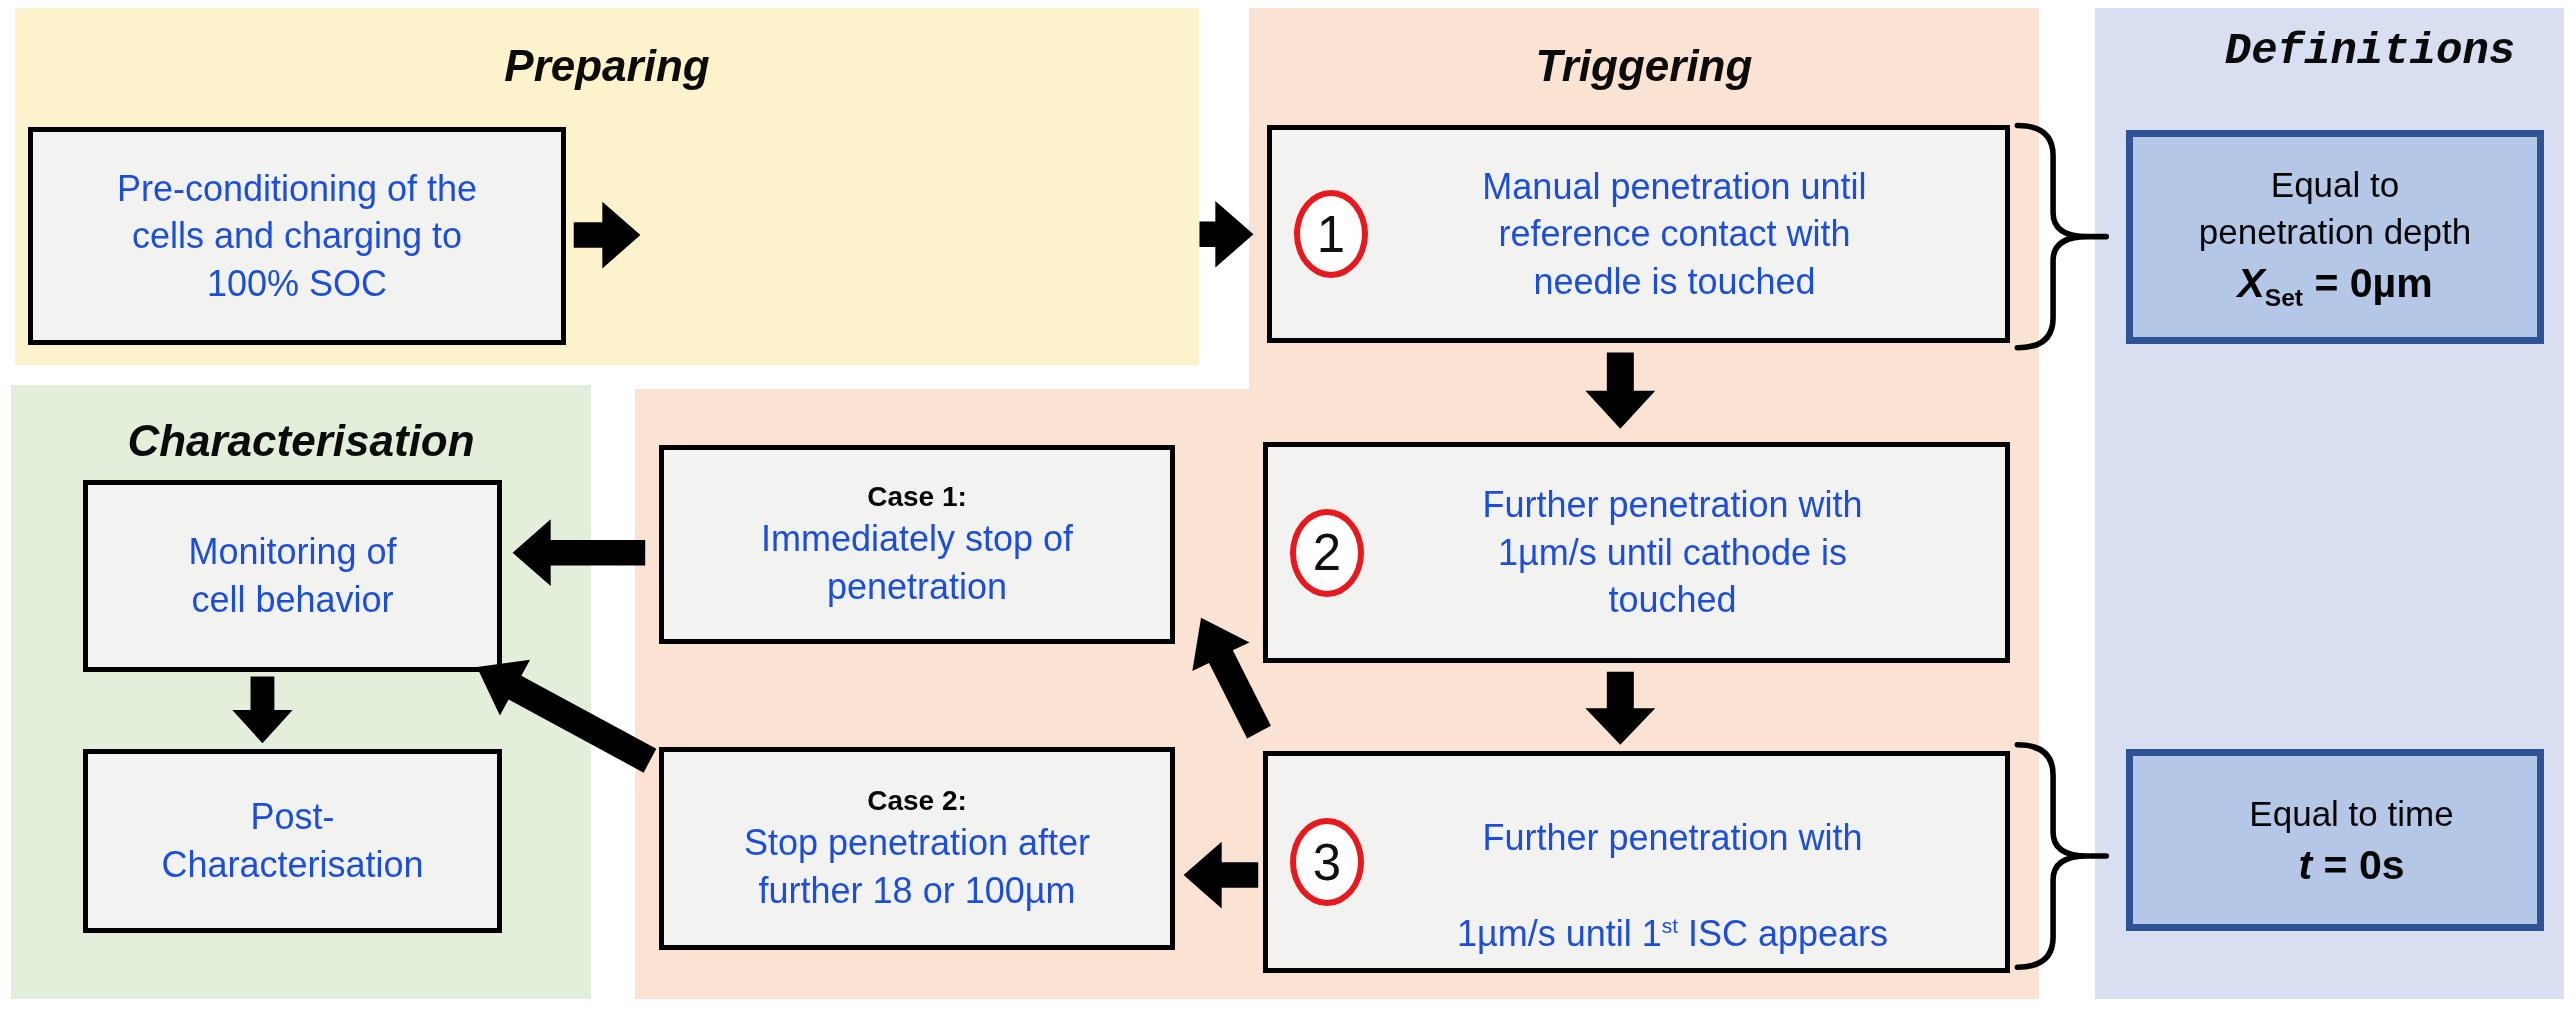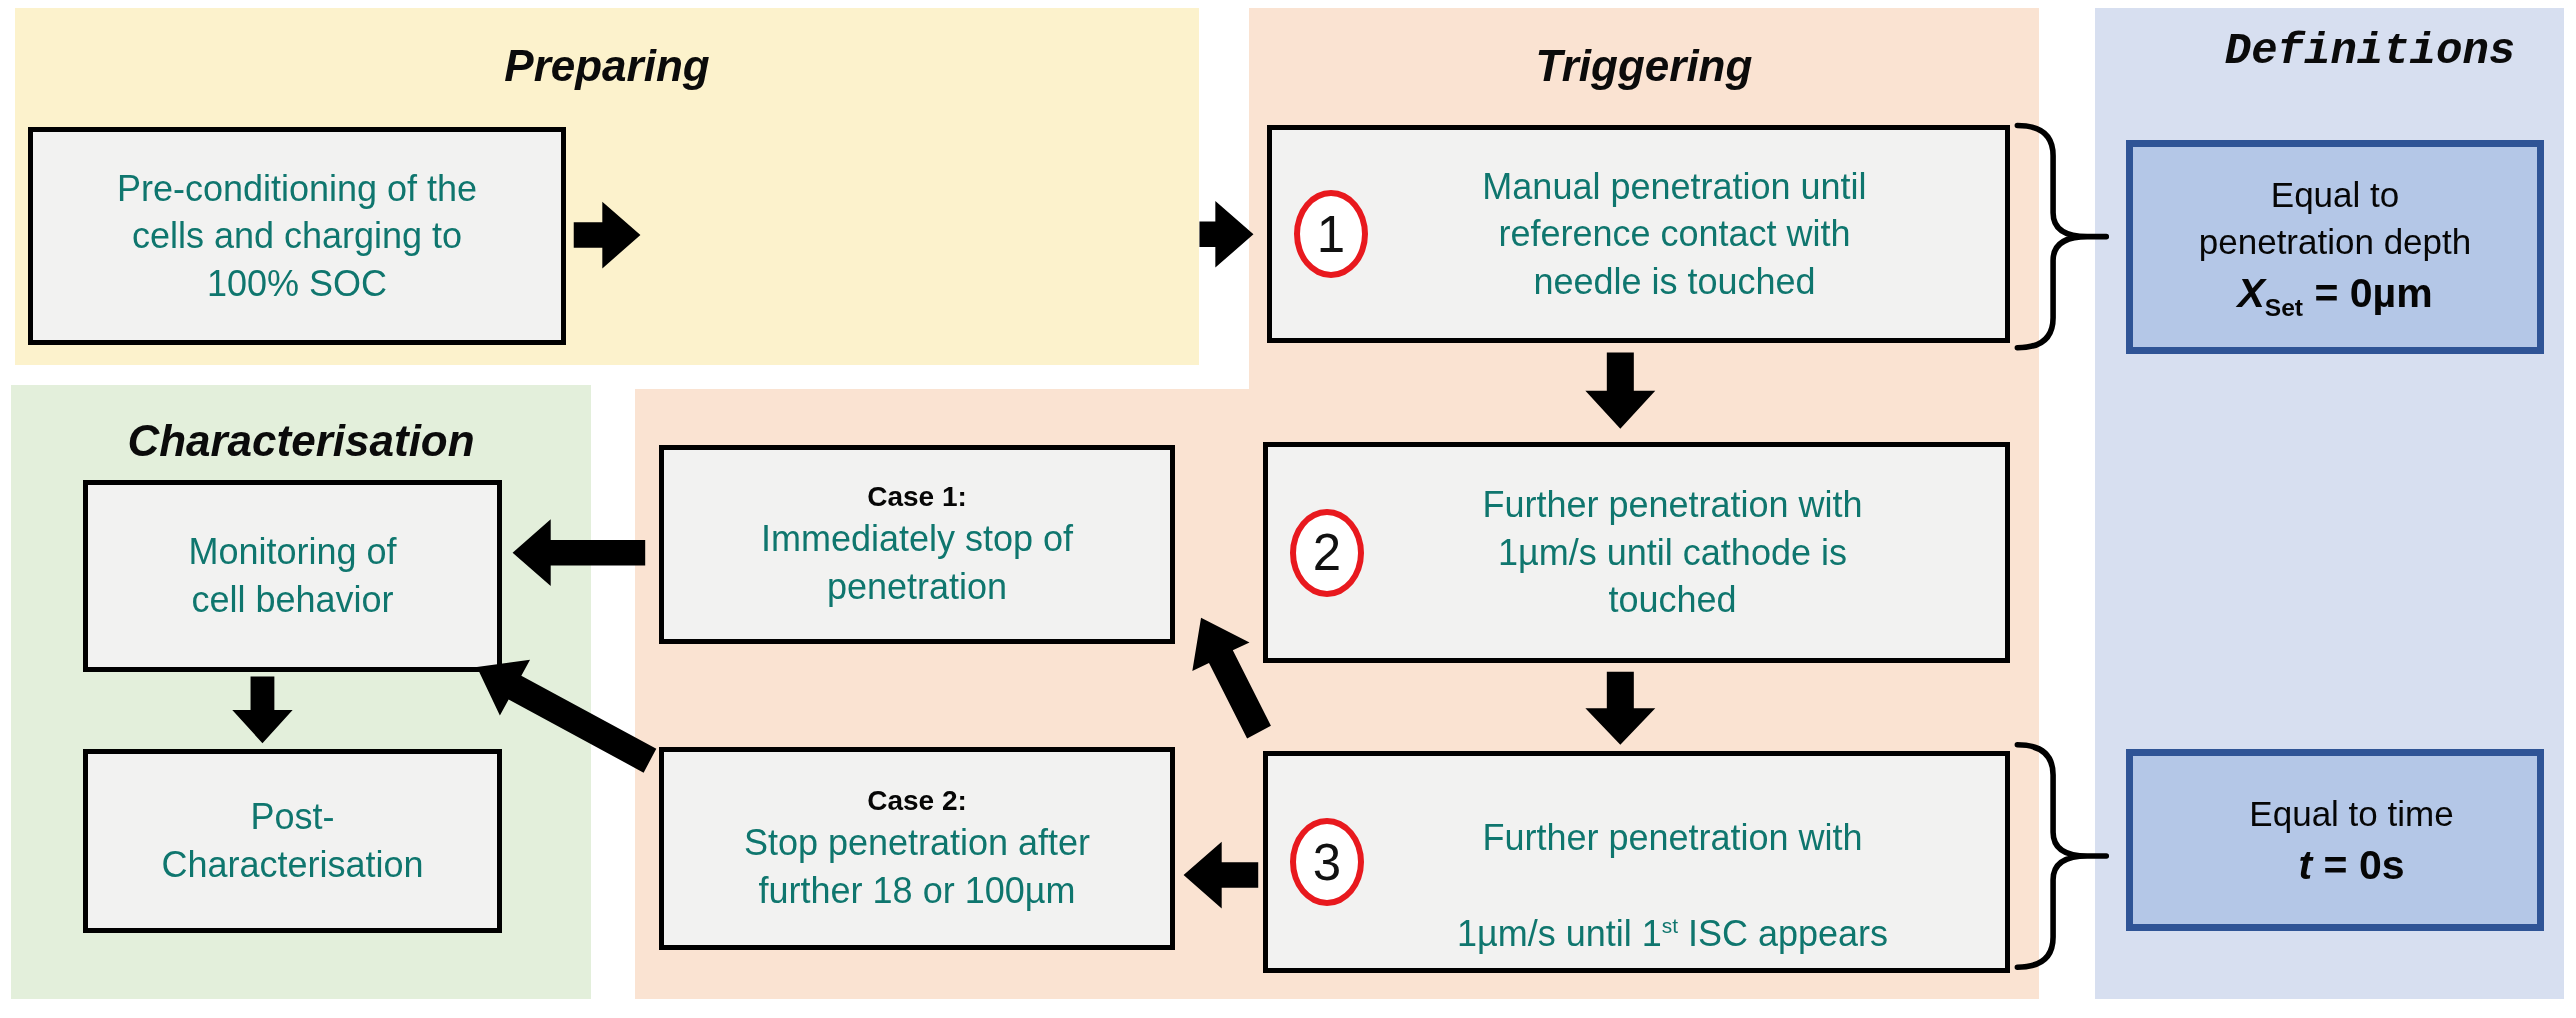--- a/index.html
+++ b/index.html
@@ -29,21 +29,21 @@
     display:flex;
     flex-direction:column;
     align-items:center;
     justify-content:center;
     text-align:center;
   }
   .box-text{
     font-size:36px;
     line-height:1.32;
     white-space:pre-line;
-    color:#0f766e;
+    color:#1d4ed8;
   }
   .case-title{
     font-size:28px;
     line-height:1.32;
     font-weight:bold;
     color:#060606;
   }
   .stepbox .circle{
     position:absolute;
     left:22px;top:50%;
@@ -133,21 +133,21 @@
 
   <div class="gbox" style="left:83px;top:480px;width:419px;height:192px;">
     <div class="box-text">Monitoring of
 cell behavior</div>
   </div>
   <div class="gbox" style="left:83px;top:749px;width:419px;height:184px;">
     <div class="box-text">Post-
 Characterisation</div>
   </div>
 
-  <div class="defbox" style="left:2126px;top:140px;width:418px;height:214px;">
+  <div class="defbox" style="left:2126px;top:130px;width:418px;height:214px;">
     <div class="def-line">Equal to</div>
     <div class="def-line">penetration depth</div>
     <div class="def-eq"><span class="var">X</span><sub>Set</sub><span> = 0µm</span></div>
   </div>
   <div class="defbox" style="left:2126px;top:749px;width:418px;height:182px;padding-left:33px;">
     <div class="def-line">Equal to time</div>
     <div class="def-eq"><span class="var">t</span><span> = 0s</span></div>
   </div>
 
   <svg class="overlay" width="2576" height="1018" viewBox="0 0 3243 1282">

